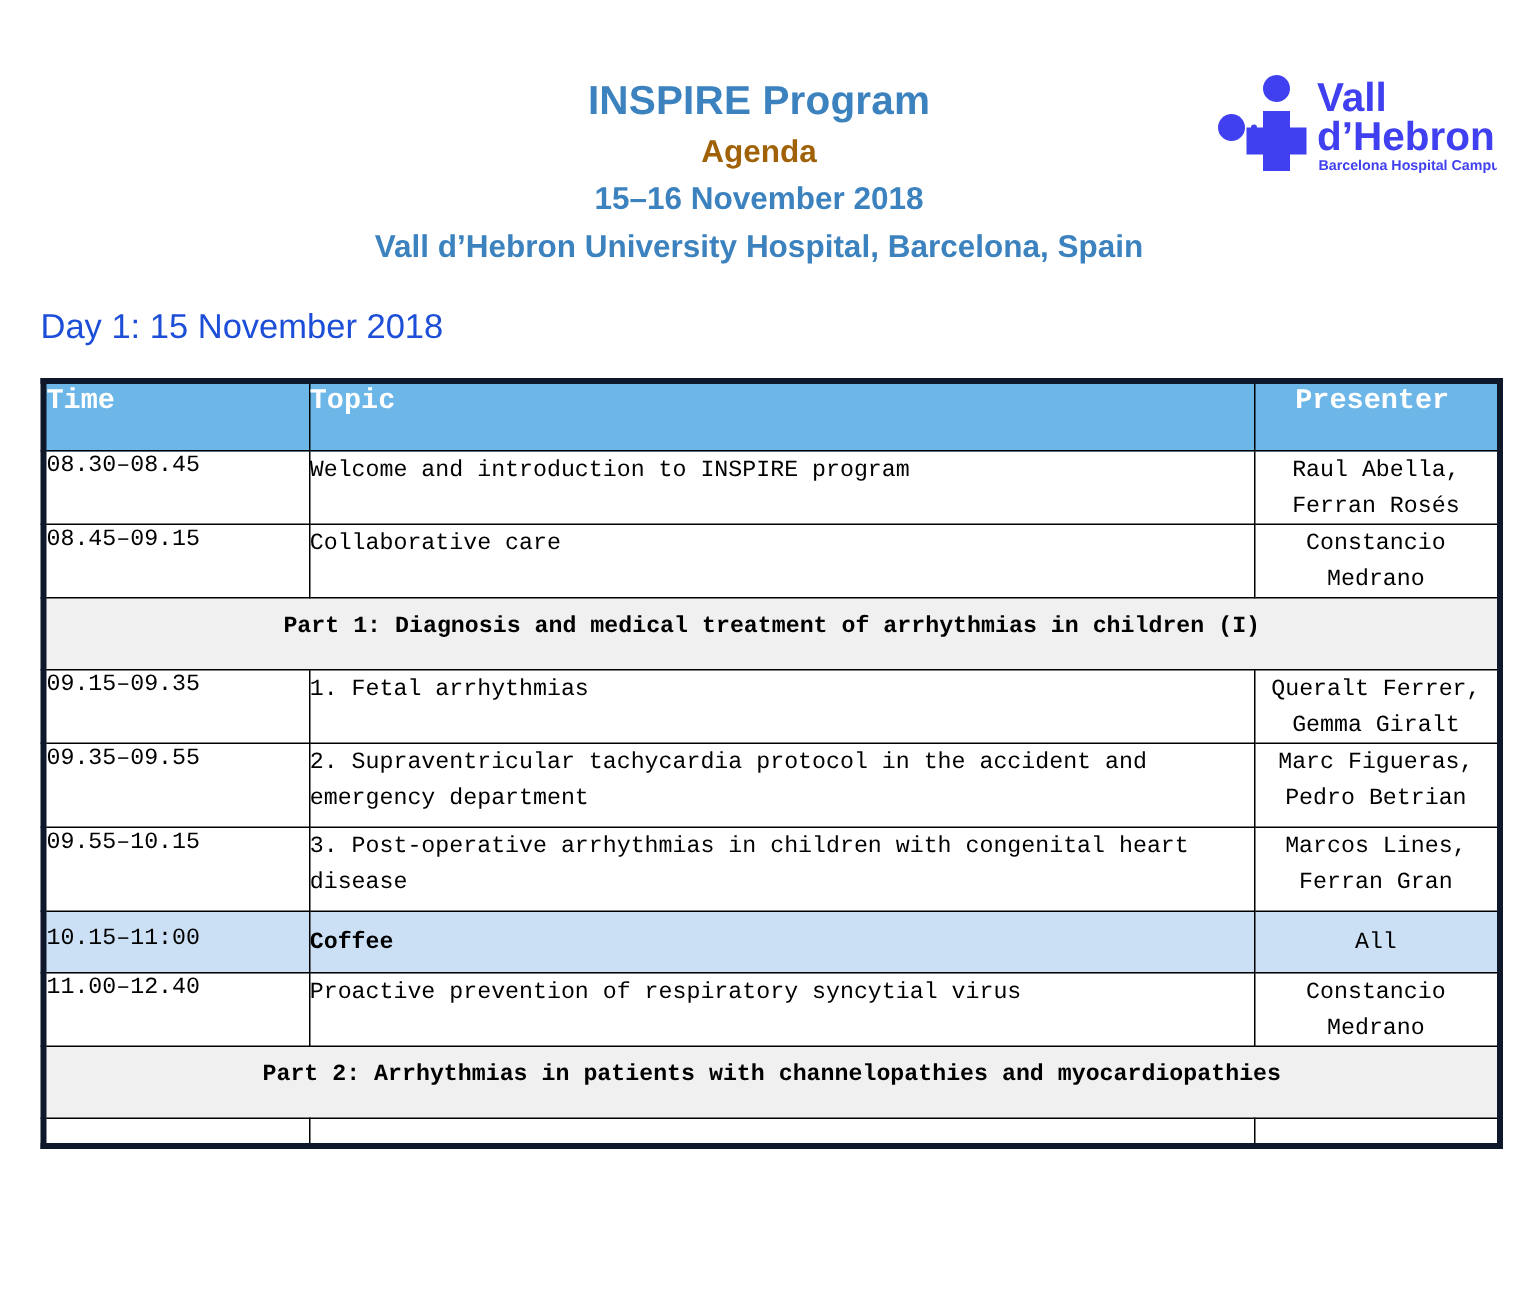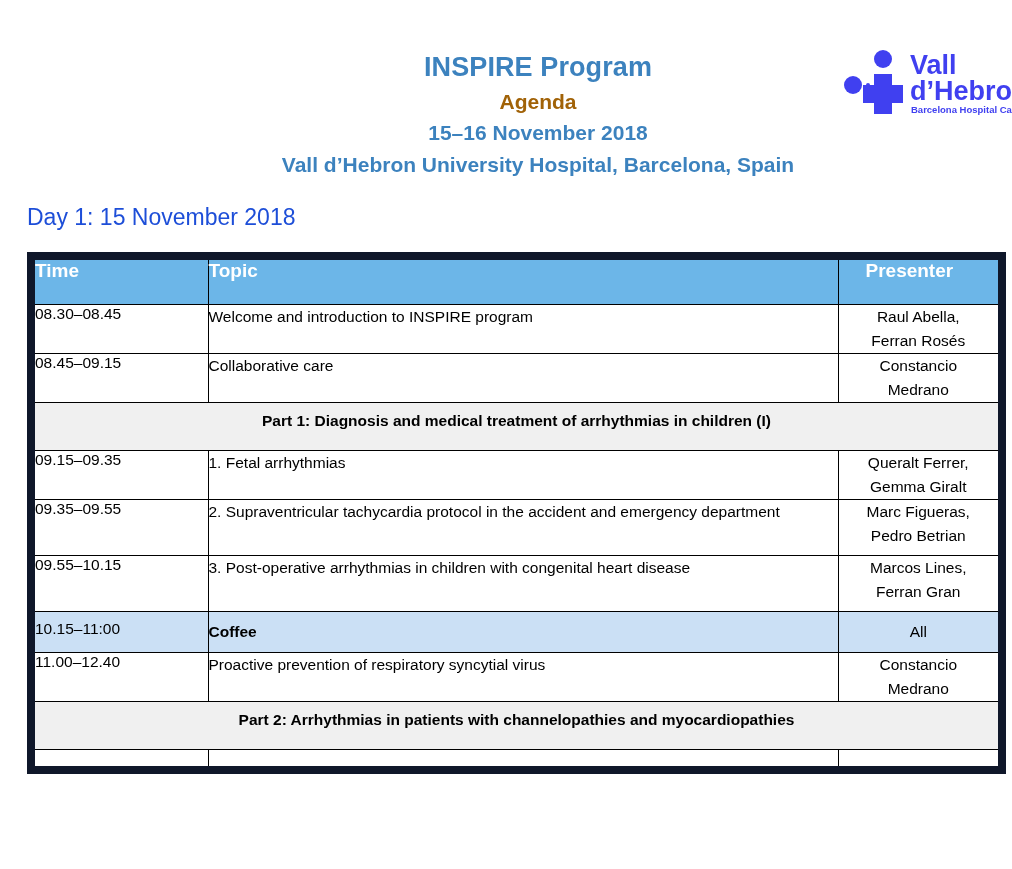--- a/index.html
+++ b/index.html
@@ -19,21 +19,20 @@
     position: relative;
     width: 1012px;
     height: 869px;
     box-sizing: border-box;
   }
 
   
   .header-block {
     position: relative;
     padding-top: 50px;
-    margin-left: 32px;
   }
   .title-group {
     text-align: center;
     width: 1012px;
   }
   .doc-title {
     font-size: 27px;
     font-weight: bold;
     color: #3C82BE;
     line-height: 34px;
@@ -73,21 +72,22 @@
 
   
   .agenda-wrap {
     margin: 21px 0 0 27px;
     width: 971px;
   }
   table.agenda {
     border-collapse: collapse;
     table-layout: fixed;
     width: 971px;
-    border: 8px solid #0f172a;
+    border: 4px solid #0f172a;
+    font-family: Liberation Mono, monospace;
   }
   table.agenda col.c-time   { width: 177px; }
   table.agenda col.c-topic  { width: 630px; }
   table.agenda col.c-pres   { width: 164px; }
 
   table.agenda th,
   table.agenda td {
     border: 1px solid #000000;
     padding: 0;
     vertical-align: top;

